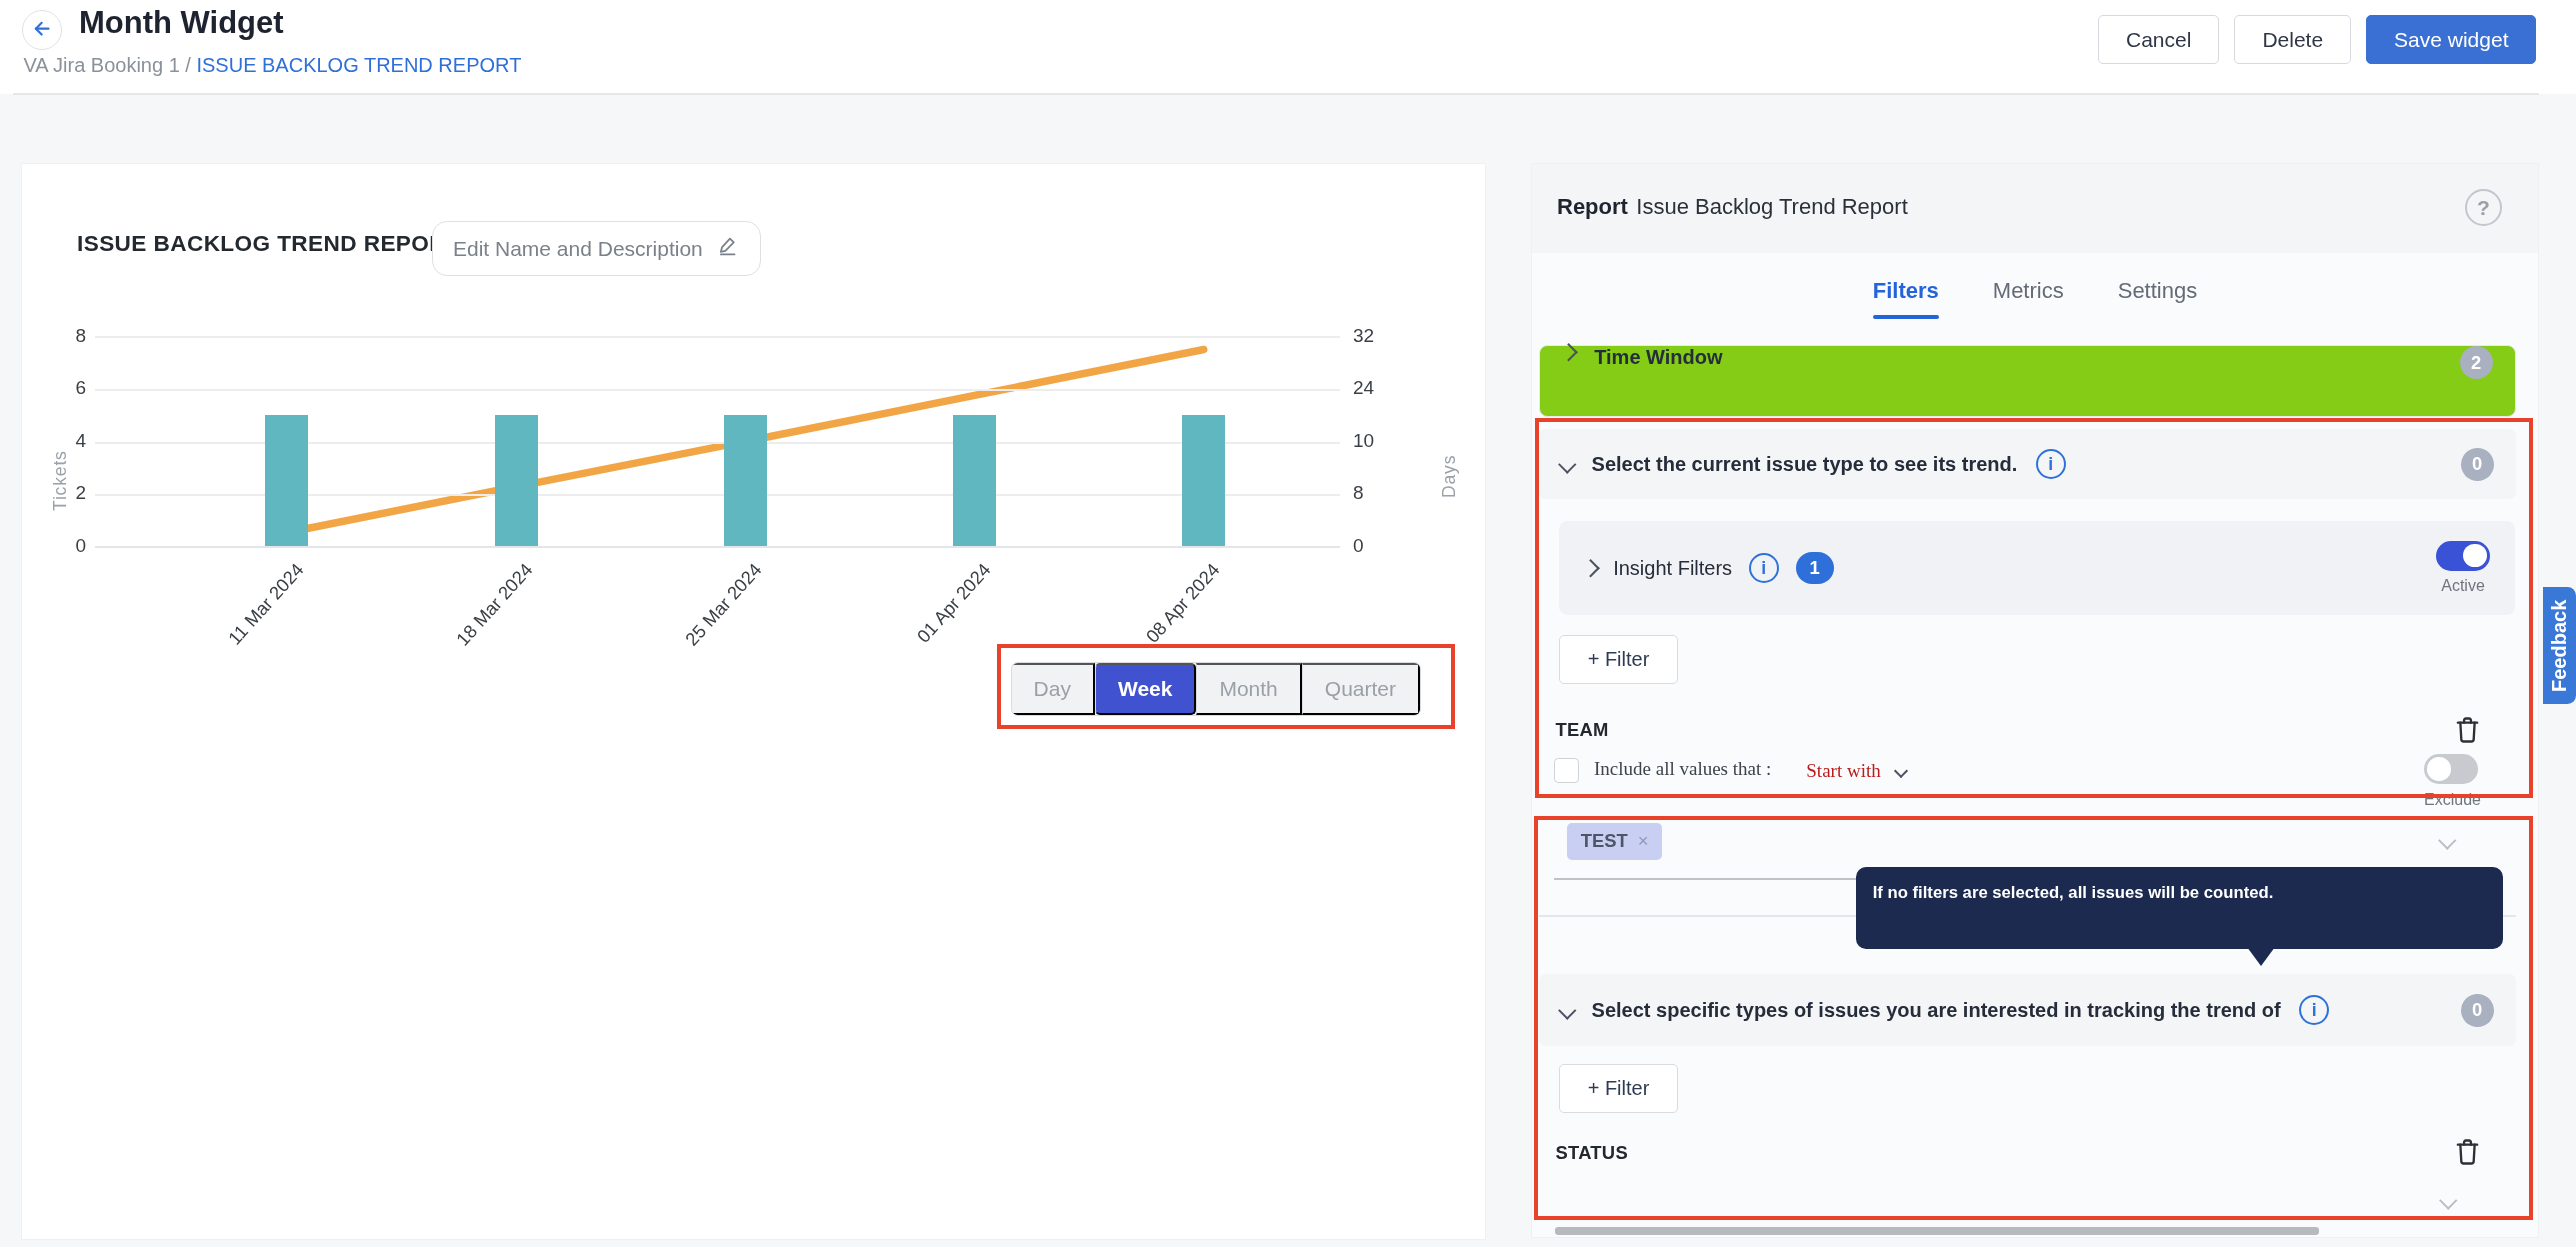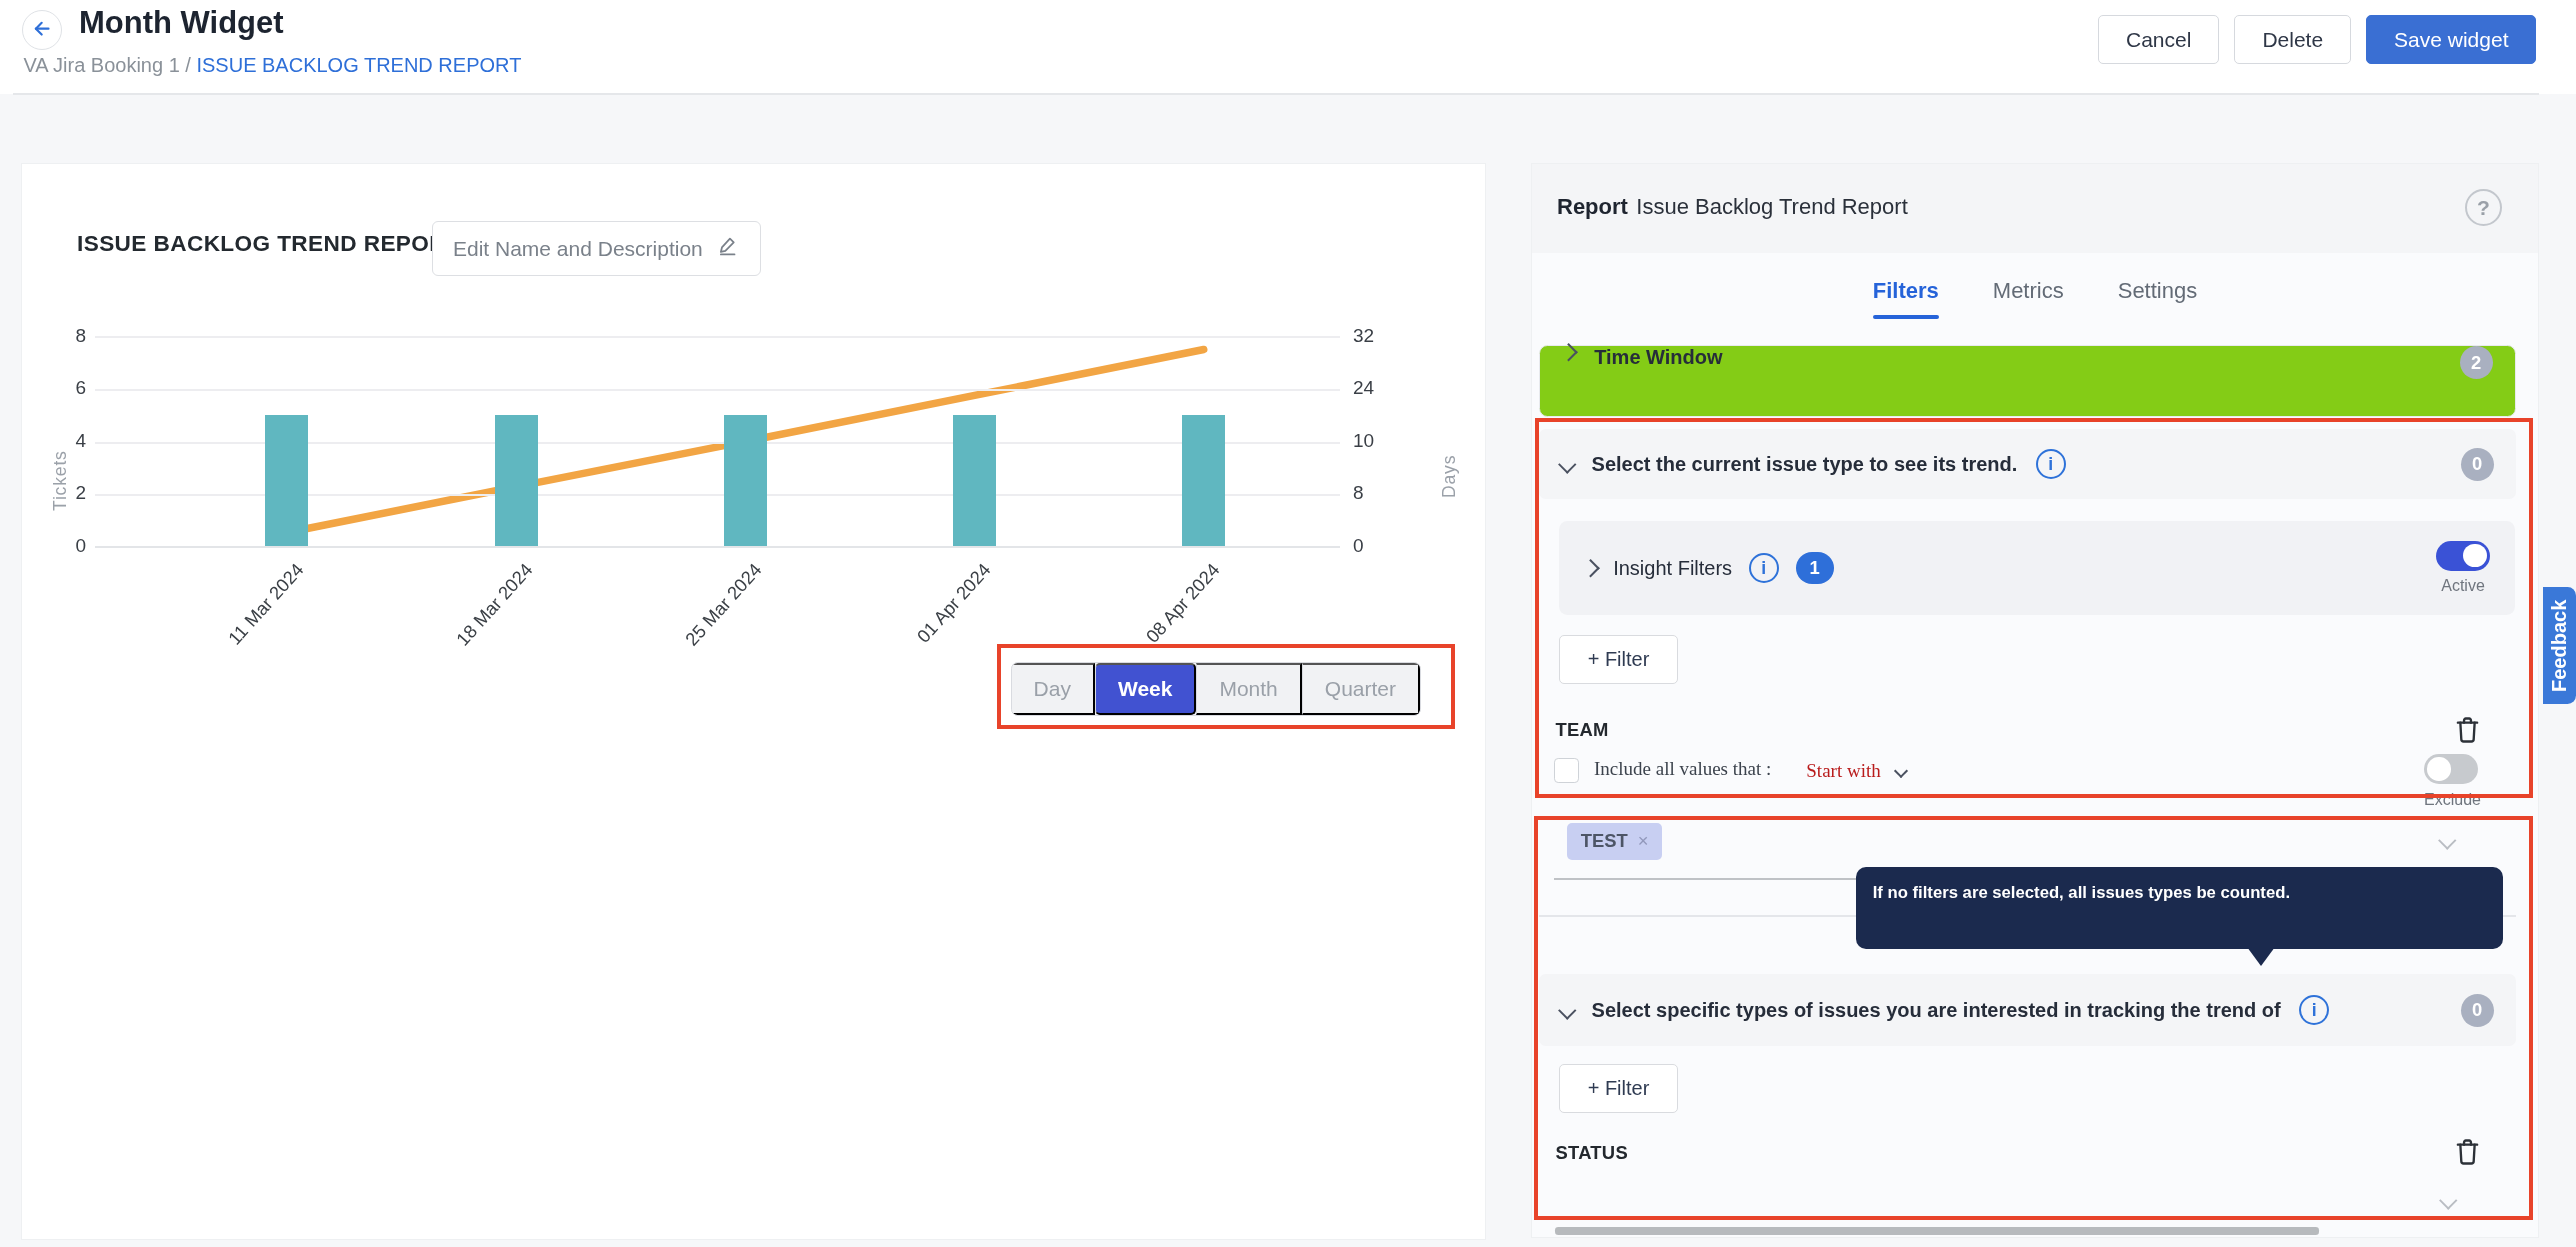--- a/index.html
+++ b/index.html
@@ -30,21 +30,21 @@
   .btn.primary { background:#3a6fd3; border-color:#3a6fd3; color:#fff; font-weight:500; }
 
   
   .widget-card {
     position:absolute; left:21px; top:163px; width:1465px; height:1077px;
     background:#fff; border:0.8px solid #eef0f2;
   }
   .widget-title { position:absolute; left:55px; top:67px; font-size:22.6px; font-weight:700; letter-spacing:0.4px; color:#23292f; }
   .edit-name-btn {
     position:absolute; left:410px; top:57px; height:55px; padding:0 20px;
-    border:1.7px solid #dddfe3; border-radius:6px; background:#fff; display:flex; align-items:center; gap:13.4px;
+    border:1.7px solid #dddfe3; border-radius:15px; background:#fff; display:flex; align-items:center; gap:13.4px;
     font-size:21px; color:#7a818a; cursor:pointer;
   }
   
   .grid-line { position:absolute; height:1.7px; background:#ededf0; }
   .grid-line.zero { background:#e3e5e8; }
   .y-tick { position:absolute; font-size:19px; color:#3a3f46; }
   .y-tick.left { left:10px; width:54px; text-align:right; }
   .y-tick.right { left:1331px; width:59px; text-align:left; }
   .axis-name {
     position:absolute; writing-mode:vertical-rl; transform:rotate(180deg);
@@ -322,21 +322,21 @@
     <svg width="33" height="35" viewBox="0 0 24 24" fill="none" stroke="#2c3138" stroke-width="1.7" stroke-linecap="round" stroke-linejoin="round">
         <path d="M5 7h14"></path>
         <path d="M9.5 7V5.2A1.2 1.2 0 0 1 10.7 4h2.6a1.2 1.2 0 0 1 1.2 1.2V7"></path>
         <path d="M6.8 7l.7 12.2A1.6 1.6 0 0 0 9.1 20.7h5.8a1.6 1.6 0 0 0 1.6-1.5L17.2 7"></path>
       </svg>
   </button>
   <span class="chev down grey select-chev" style="left:910px; top:1030px;"></span>
   <div class="status-underline"></div>
 
   <div class="tooltip">
-    <div>If no filters are selected, all issues types be counted.</div>
+    <div>If no filters are selected, all issues will be counted.</div>
   </div>
   <div class="tooltip-arrow"></div>
 </div>
 
 <div class="annotation" style="left:997px; top:644px; width:458px; height:85px;"></div>
 <div class="annotation" style="left:1535px; top:418px; width:998px; height:380px;"></div>
 <div class="annotation" style="left:1534px; top:816px; width:999px; height:404px;"></div>
 
 <button class="feedback-tab">Feedback</button>
 

